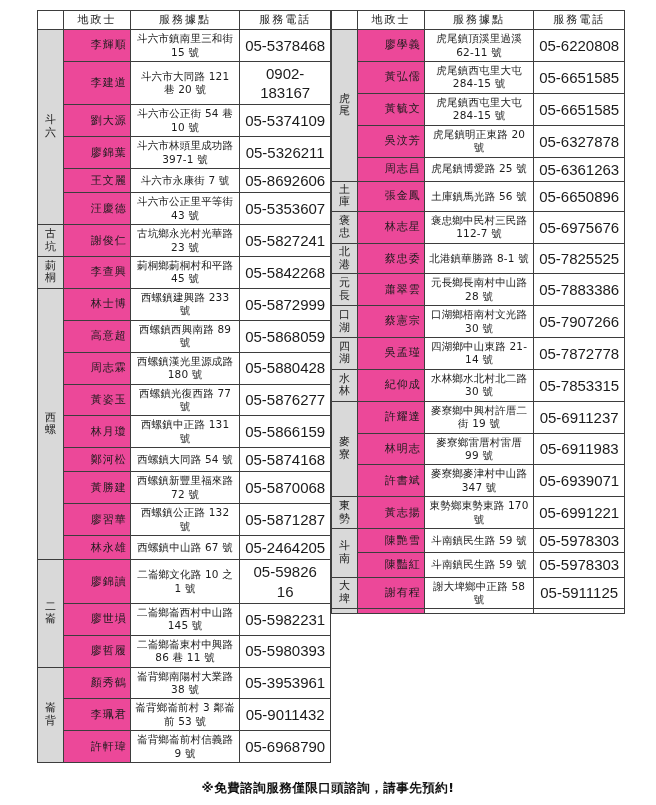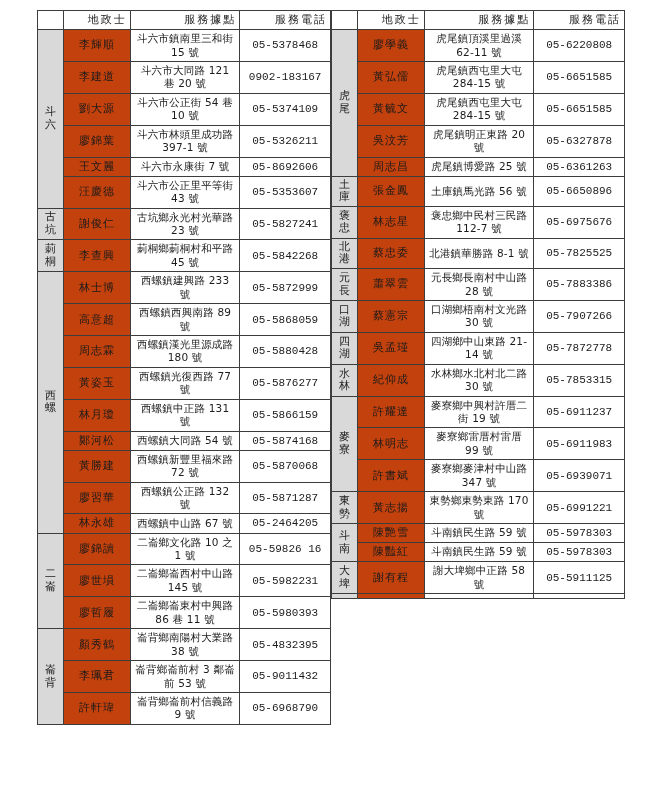--- a/index.html
+++ b/index.html
@@ -56,21 +56,21 @@
   .panel-left  col.c-addr  { width: 110px; }
   .panel-left  col.c-tel   { width: 91px; }
 
   
   .panel-right col.c-group { width: 26px; }
   .panel-right col.c-name  { width: 67px; }
   .panel-right col.c-addr  { width: 110px; }
   .panel-right col.c-tel   { width: 91px; }
 
   .hdr td {
-    text-align: right;
+    text-align: center;
     background: #ffffff;
     letter-spacing: 2px;
     padding: 3px 2px;
     font-size: 11px;
     margin-top: 18px;
   }
   .hdr td.c-blank { background: #ffffff; }
 
   td.group {
     background: #d9d9d9;
@@ -78,41 +78,41 @@
     font-size: 11px;
     line-height: 1.15;
     letter-spacing: 0px;
     padding: 2px 1px;
   }
   td.group span.v {
     display: block;
   }
 
   td.name {
-    background: #c2410c;
-    text-align: center;
+    background: #ec4899;
+    text-align: right;
     font-size: 11px;
     letter-spacing: 1px;
     white-space: nowrap;
     margin-top: 40px;
   }
 
   td.addr {
     background: #ffffff;
     text-align: center;
     font-size: 10.5px;
     letter-spacing: 0.2px;
   }
 
   td.tel {
     background: #ffffff;
     text-align: center;
-    font-size: 11px;
+    font-size: 15px;
     white-space: normal;
-    font-family: Liberation Mono, monospace;
+    font-family: Liberation Sans, sans-serif;
   }
 
   .footer {
     position: absolute;
     left: 0;
     top: 780px;
     width: 656px;
     text-align: center;
     font-size: 12.5px;
     font-weight: bold;
@@ -261,21 +261,21 @@
             <td class="addr">二崙鄉崙東村中興路 86 巷 11 號</td>
             <td class="tel">05-5980393</td>
           </tr>
           <tr>
             <td class="group" rowspan="3">
               <span class="v">崙</span>
               <span class="v">背</span>
             </td>
             <td class="name">顏秀鶴</td>
             <td class="addr">崙背鄉南陽村大業路 38 號</td>
-            <td class="tel">05-4832395</td>
+            <td class="tel">05-3953961</td>
           </tr>
           <tr>
             <td class="name">李珮君</td>
             <td class="addr">崙背鄉崙前村 3 鄰崙前 53 號</td>
             <td class="tel">05-9011432</td>
           </tr>
           <tr>
             <td class="name">許軒瑋</td>
             <td class="addr">崙背鄉崙前村信義路 9 號</td>
             <td class="tel">05-6968790</td>
@@ -444,14 +444,15 @@
             <td class="group"></td>
             <td class="name"></td>
             <td class="addr"></td>
             <td class="tel"></td>
           </tr>
         </tbody>
     </table>
 
   </div>
 
+  <div class="footer">※免費諮詢服務僅限口頭諮詢，請事先預約!</div>
 
 </div>
 
 </body></html>

